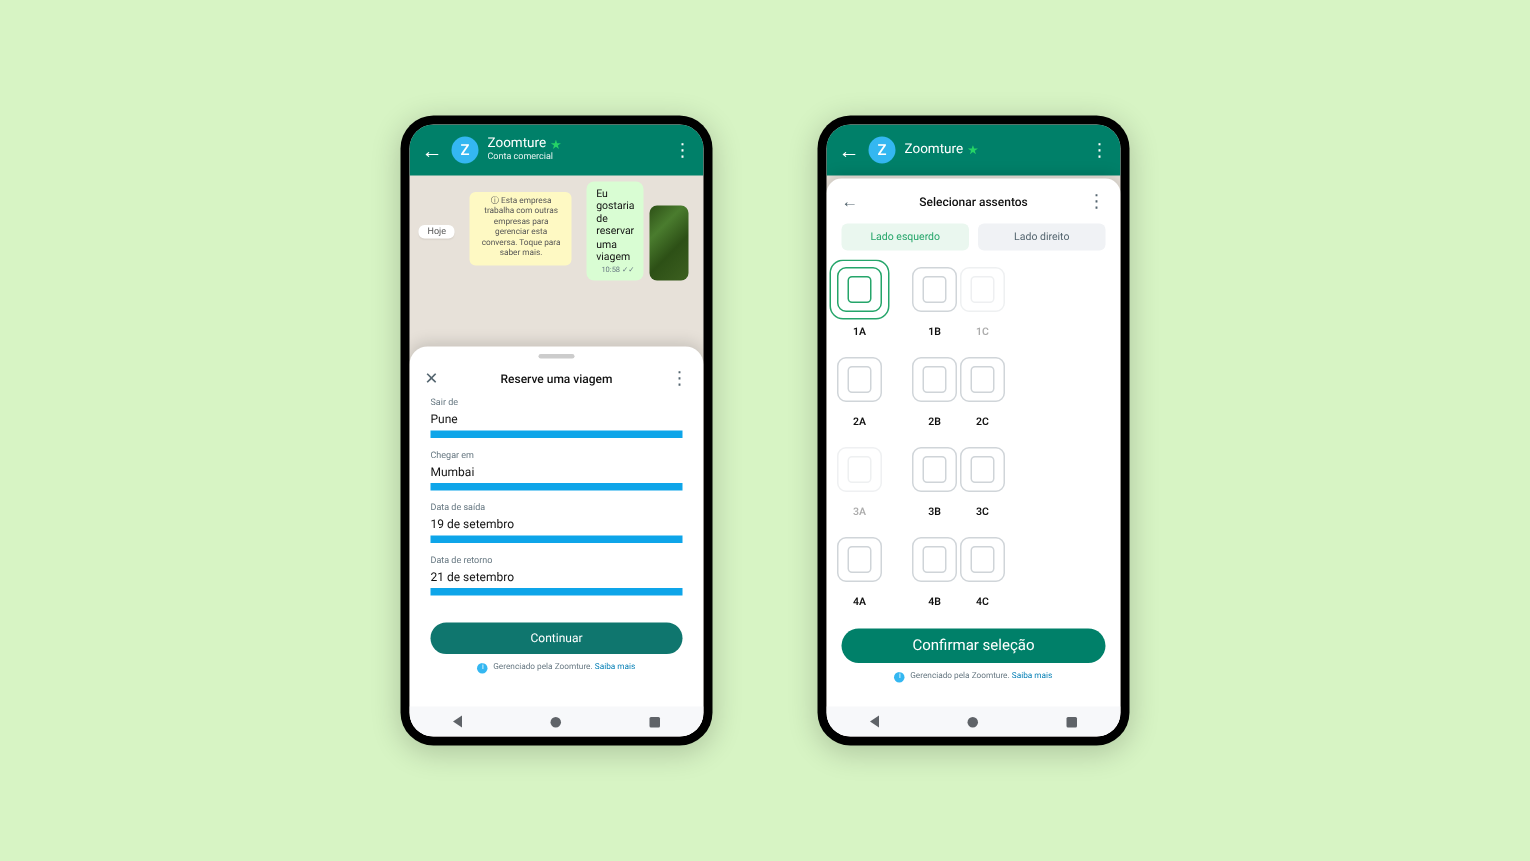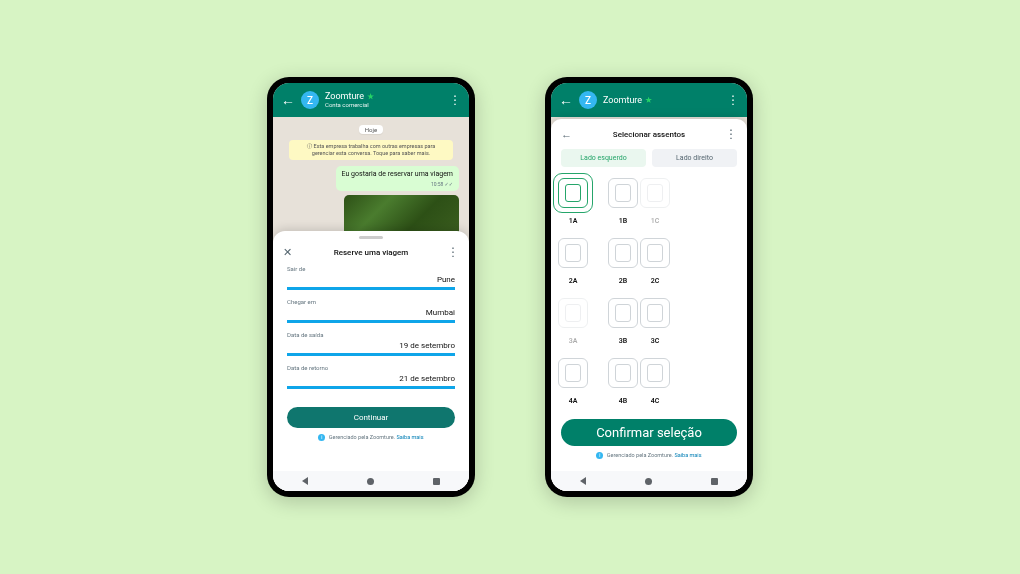--- a/index.html
+++ b/index.html
@@ -61,21 +61,21 @@
     width:7px; height:7px; background:#25d366; display:inline-block;
     clip-path: polygon(50% 0%, 61% 35%, 98% 35%, 68% 57%, 79% 91%, 50% 70%, 21% 91%, 32% 57%, 2% 35%, 39% 35%);
   }
   .wa-subtitle { font-size: 6px; opacity: .9; margin-top:1px;}
   .header-more { color:#fff; font-size:12px; }
   
   .chat-body {
     padding: 4px 6px;
     font-size: 6px;
     display: flex;
-    flex-direction: column;
+    flex-direction: row;
     align-items: center;
   }
   .date-pill {
     background: #fff;
     border-radius: 4px;
     padding: 1px 6px;
     font-size: 6px;
     color:#555;
     margin: 4px auto;
     box-shadow: 0 1px 1px rgba(0,0,0,.06);
@@ -129,23 +129,22 @@
   .sheet-header {
     display: flex; align-items: center; padding: 6px 10px; gap:6px;
   }
   .sheet-close { font-size: 11px; color:#54656f; cursor:pointer; flex:0 0 12px;}
   .sheet-title { flex:1; text-align:center; font-size: 8px; font-weight:500; color:#111;}
   .sheet-more { font-size: 12px; color:#54656f; flex:0 0 12px; text-align:right;}
   .form { padding: 0 14px 6px; }
   .field { margin-bottom: 8px; }
   .field-label { font-size: 6px; color:#667781;}
   .field-value {
-    font-size: 8px; color:#111; border-bottom: 3px solid #0ea5e9;
+    font-size: 8px; color:#111; border-bottom: 5px solid #0ea5e9;
     padding: 3px 0 3px;
-    text-align: right;
   }
   .continue-btn {
     background: #0f766e;
     color:#fff;
     text-align:center;
     border-radius: 14px;
     font-size: 8px;
     padding: 6px;
     margin: 4px 14px 4px;
   }
@@ -207,21 +206,21 @@
   .seat.selected .seat-box { border-color:#25a56a;}
   .seat.selected .seat-box::after { border-color:#25a56a;}
   .seat.disabled { opacity:.35;}
   .seat-label { font-size:7px; font-weight:600; color:#111;}
   .seat-outer {
     border:1.5px solid transparent; border-radius:9px; padding:4px;
   }
   .seat.selected .seat-outer { border-color:#25a56a;}
   .confirm-btn {
     background:#008069; color:#fff; text-align:center; border-radius:14px;
-    font-size:13px; padding:6px; margin:6px 10px 4px;
+    font-size:10px; padding:6px; margin:6px 10px 4px;
   }
 </style>
 </head>
 <body>
 
 <div class="phone">
   <div class="phone-inner">
     <div class="wa-header">
       <span class="back-arrow">←</span>
       <div class="avatar">Z</div>

